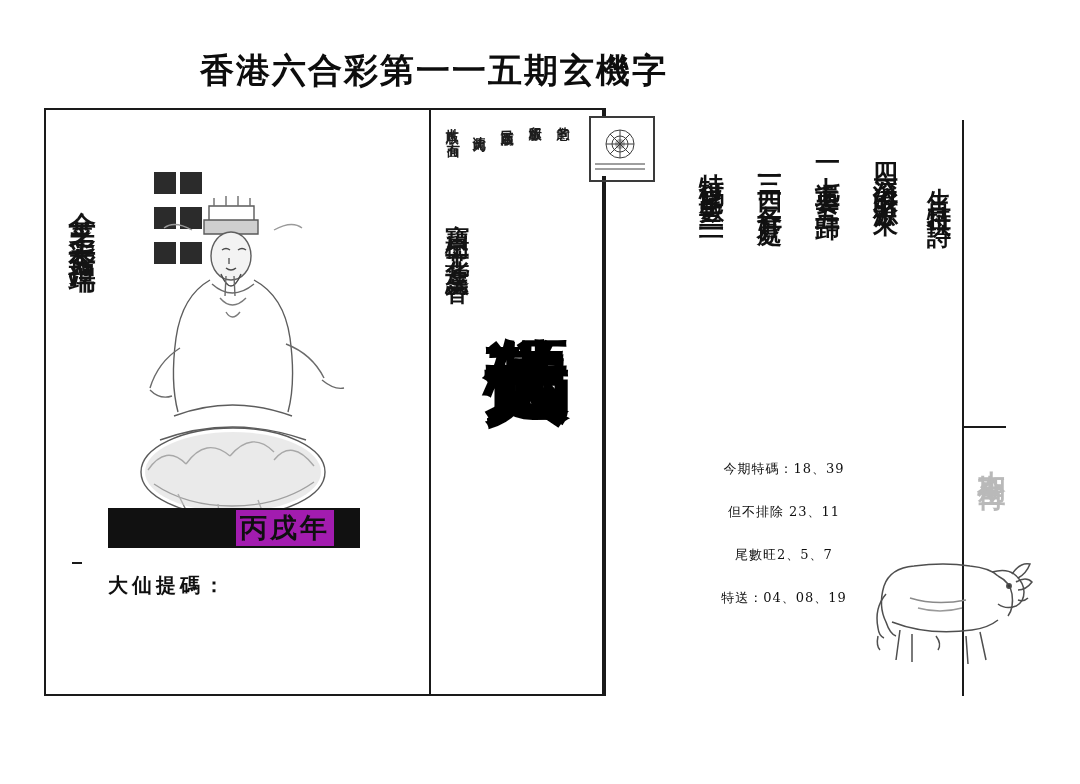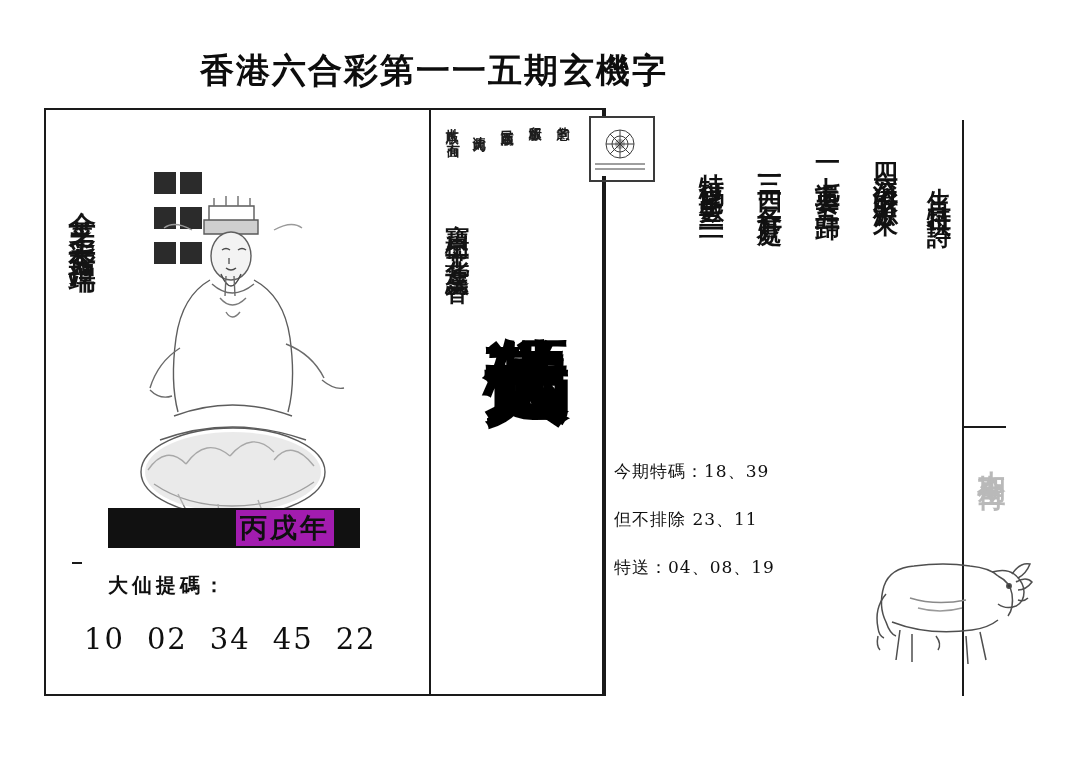--- a/index.html
+++ b/index.html
@@ -283,25 +283,26 @@
 
   
   .numbers-block {
     position: absolute;
     left: 570px;
     top: 352px;
     width: 340px;
   }
   .num-line {
     font-family: "DejaVu Serif", serif;
-    font-size: 17px;
+    font-size: 13px;
     color: #101010;
     margin-bottom: 25px;
     letter-spacing: 1px;
     white-space: nowrap;
+    text-align: center;
   }
 
   
   .ox {
     position: absolute;
     left: 822px;
     top: 430px;
     width: 170px;
     height: 130px;
   }
@@ -393,23 +394,20 @@
         </g>
       </svg>
     </div>
 
     <div class="year-band"></div>
     <div class="year-label">丙戌年</div>
 
     <div class="tick"></div>
     <div class="hint-label">大仙提碼：</div>
 
-    <div class="hint-numbers">
-      <span>10</span><span>02</span><span>34</span><span>45</span><span>22</span>
-    </div>
   </div>
 
   <div class="center-region">
     <div class="vert-text side-couplet">寶樹千花蓮蕊香</div>
     <div class="vert-text tiny-note">世八版</div>
     <div class="vert-text big-chars">黃大仙送碼</div>
   </div>
 
   <div class="notes-cluster">
     <div class="vert-text note-v" style="left:10px; top:10px;">请此为</div>
@@ -439,20 +437,21 @@
     <div class="vert-text poem-col poem-title" style="right:10px; top:58px;">生肖特供詩</div>
     <div class="vert-text poem-col" style="right:64px; top:32px;">四六滾滾財源來</div>
     <div class="vert-text poem-col" style="right:122px; top:38px;">一七還要三五歸</div>
     <div class="vert-text poem-col" style="right:180px; top:44px;">三一四三各好處</div>
     <div class="vert-text poem-col" style="right:238px; top:44px;">特碼尾數三二二</div>
   </div>
 
   <div class="numbers-block">
     <div class="num-line">今期特碼：18、39</div>
     <div class="num-line">但不排除 23、11</div>
+    <div class="num-line">尾數旺2、5、7</div>
     <div class="num-line">特送：04、08、19</div>
   </div>
 
   <div class="ox">
     <svg width="170" height="130" viewBox="0 0 170 130" xmlns="http://www.w3.org/2000/svg">
       <g fill="none" stroke="#4f4f4f" stroke-width="1.5">
 
         <path d="M18 48 q6 -18 30 -20 q30 -4 56 0 q20 2 28 10"></path>
         <path d="M18 48 q-6 20 2 36 q4 12 10 14"></path>
         <path d="M132 38 q12 6 14 18 q2 14 -4 22"></path>

